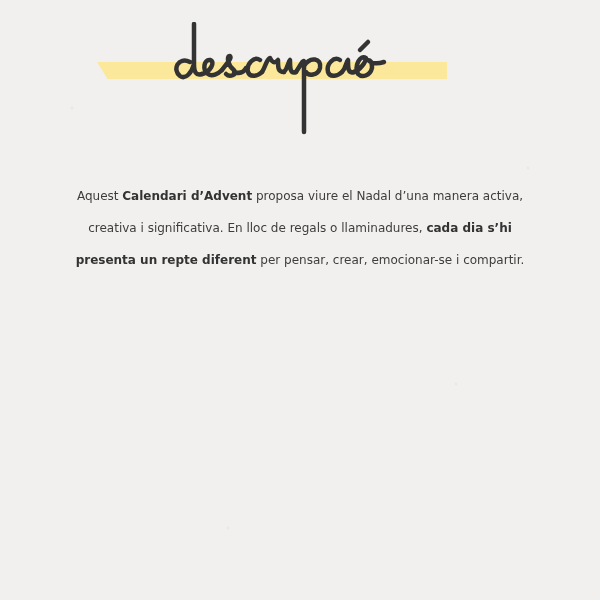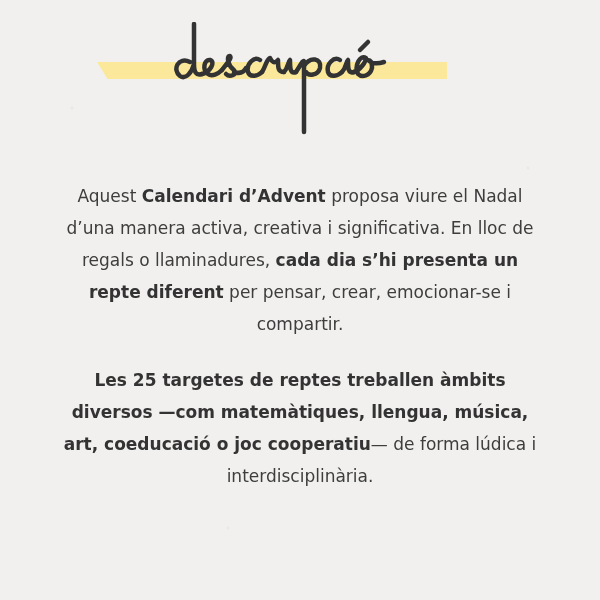--- a/index.html
+++ b/index.html
@@ -45,21 +45,21 @@
       position: absolute;
       left: 170px;
       top: 22px;
     }
     .content {
       position: absolute;
       left: 60px;
       top: 180px;
       width: 480px;
       text-align: center;
-      font-size: 17px;
+      font-size: 12px;
       line-height: 32px;
       color: #3d3d3d;
     }
     .content p {
       margin: 0 0 24px 0;
     }
     .content b {
       font-weight: bold;
       color: #333;
     }
@@ -97,16 +97,13 @@
 
       <path d="M190 28 L198 20"></path>
     </g>
   </svg>
 </div>
 
 <div class="content">
   <p>
     <span>Aquest </span><b>Calendari d’Advent</b><span> proposa viure el Nadal d’una manera activa, creativa i significativa. En lloc de regals o llaminadures, </span><b>cada dia s’hi presenta un repte diferent</b><span> per pensar, crear, emocionar-se i compartir.</span>
   </p>
-  <p>
-    <b>Les 25 targetes de reptes treballen àmbits diversos —com matemàtiques, llengua, música, art, coeducació o joc cooperatiu</b><span>— de forma lúdica i interdisciplinària.</span>
-  </p>
 </div>
 
 </body></html>

